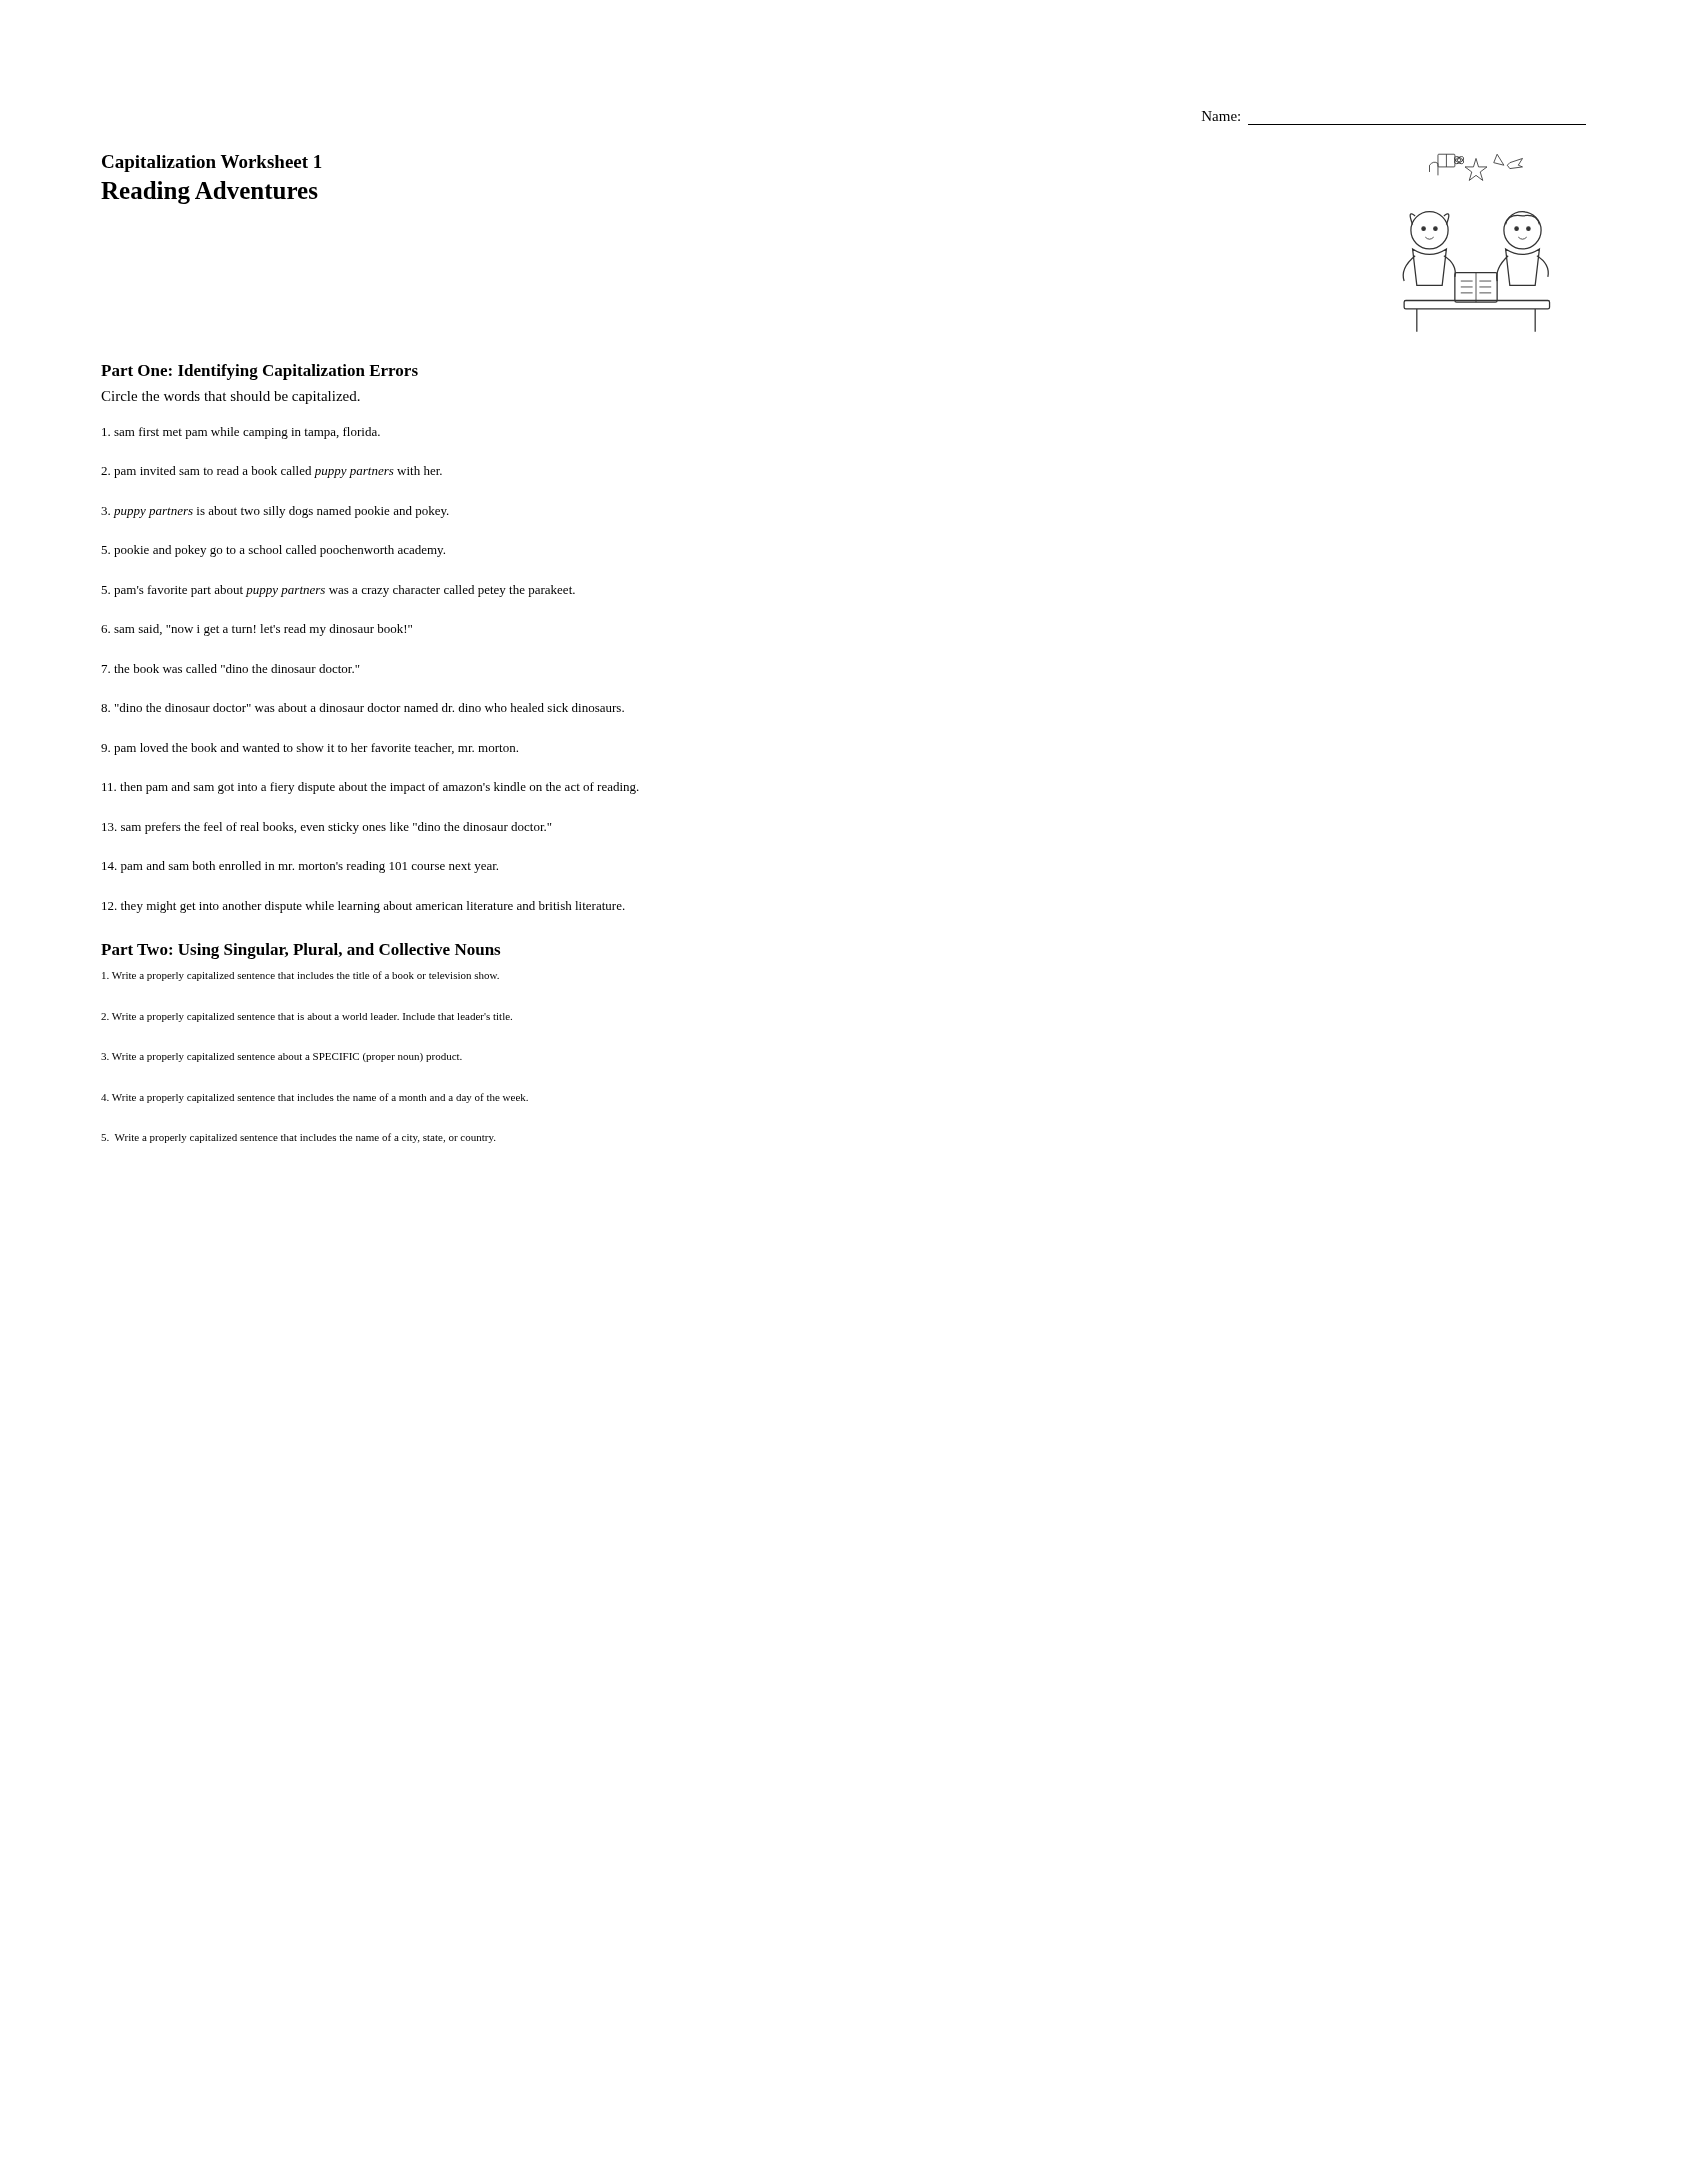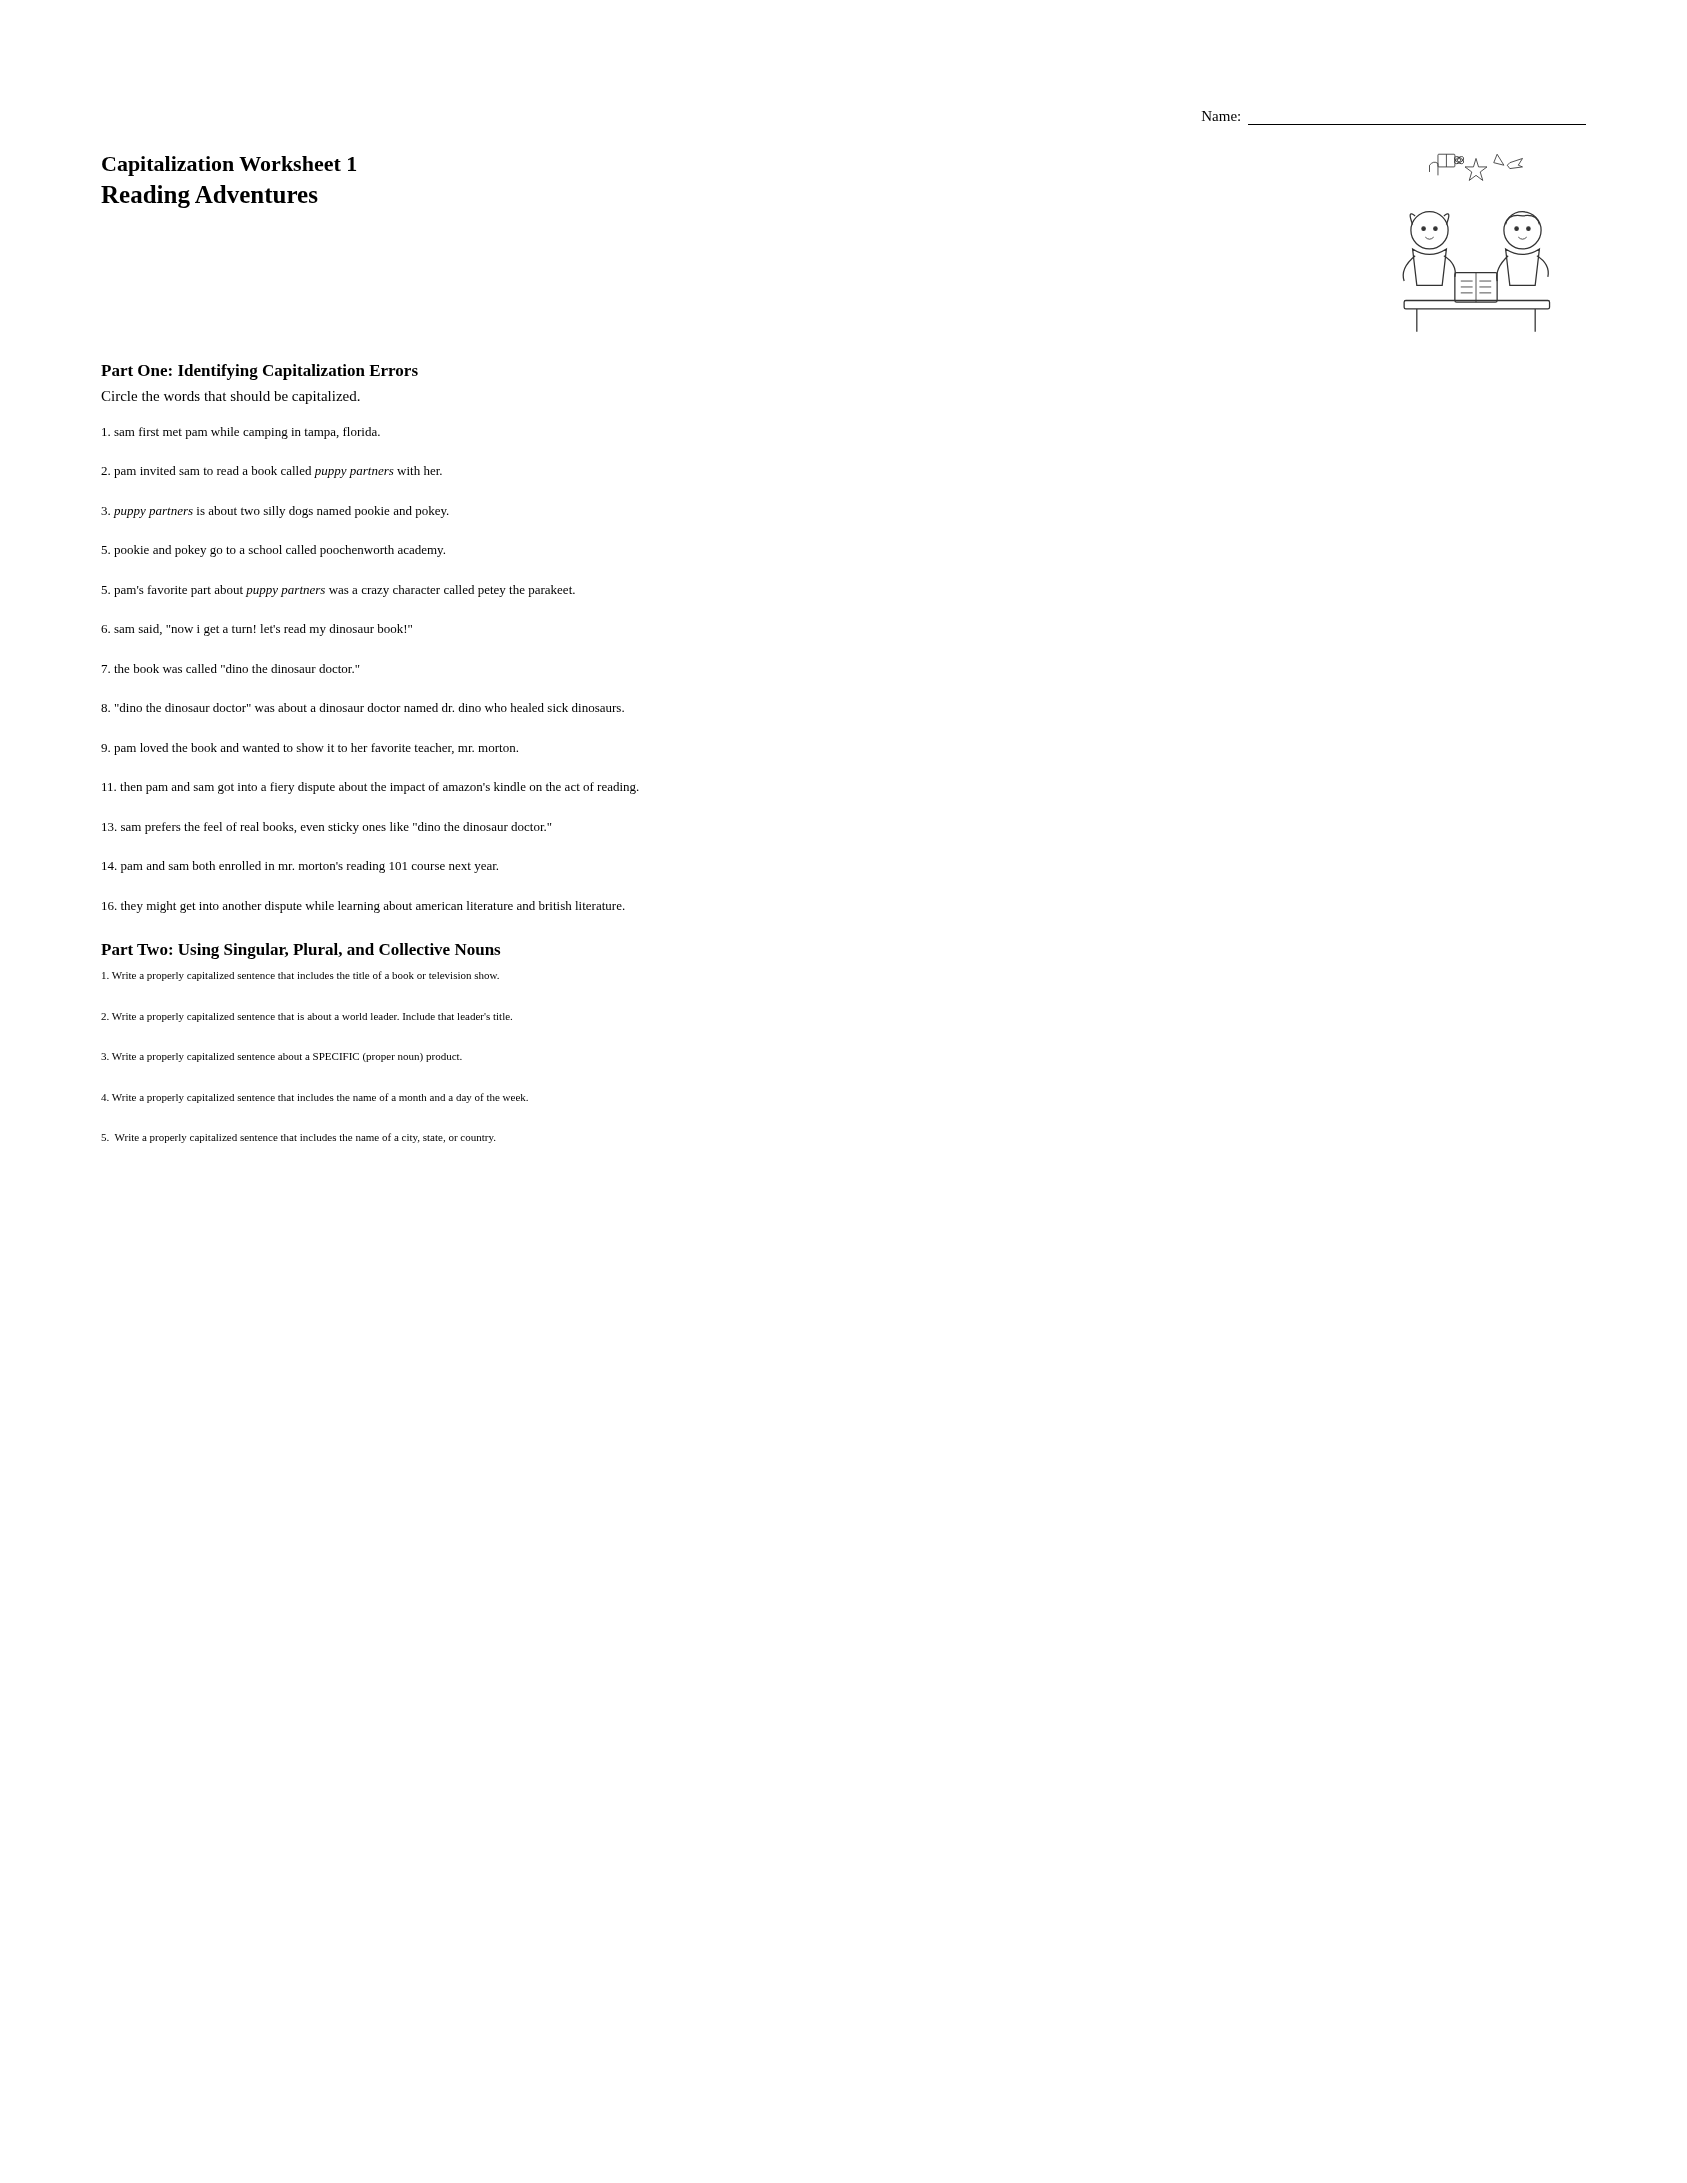--- a/index.html
+++ b/index.html
@@ -46,21 +46,21 @@
       justify-content: space-between;
       align-items: flex-start;
       margin-bottom: 17px;
     }
 
     .header-text {
       flex: 1;
     }
 
     .worksheet-title {
-      font-size: 22px;
+      font-size: 19px;
       font-weight: bold;
       line-height: 1.3;
     }
 
     .worksheet-subtitle {
       font-size: 25px;
       font-weight: bold;
       line-height: 1.3;
     }
 
@@ -227,21 +227,21 @@
       <li class="sentence-item">
         11. then pam and sam got into a fiery dispute about the impact of amazon's kindle on the act of reading.
       </li>
       <li class="sentence-item">
         13. sam prefers the feel of real books, even sticky ones like "dino the dinosaur doctor."
       </li>
       <li class="sentence-item">
         14. pam and sam both enrolled in mr. morton's reading 101 course next year.
       </li>
       <li class="sentence-item">
-        16. they might get into another dispute while learning about american literature and british literature.
+        12. they might get into another dispute while learning about american literature and british literature.
       </li>
     </ol>
   </div>
 
   <div>
     <div class="part-heading">Part Two: Using Singular, Plural, and Collective Nouns</div>
 
     <ol class="part-two-list">
       <li class="part-two-item">
         1. Write a properly capitalized sentence that includes the title of a book or television show.

